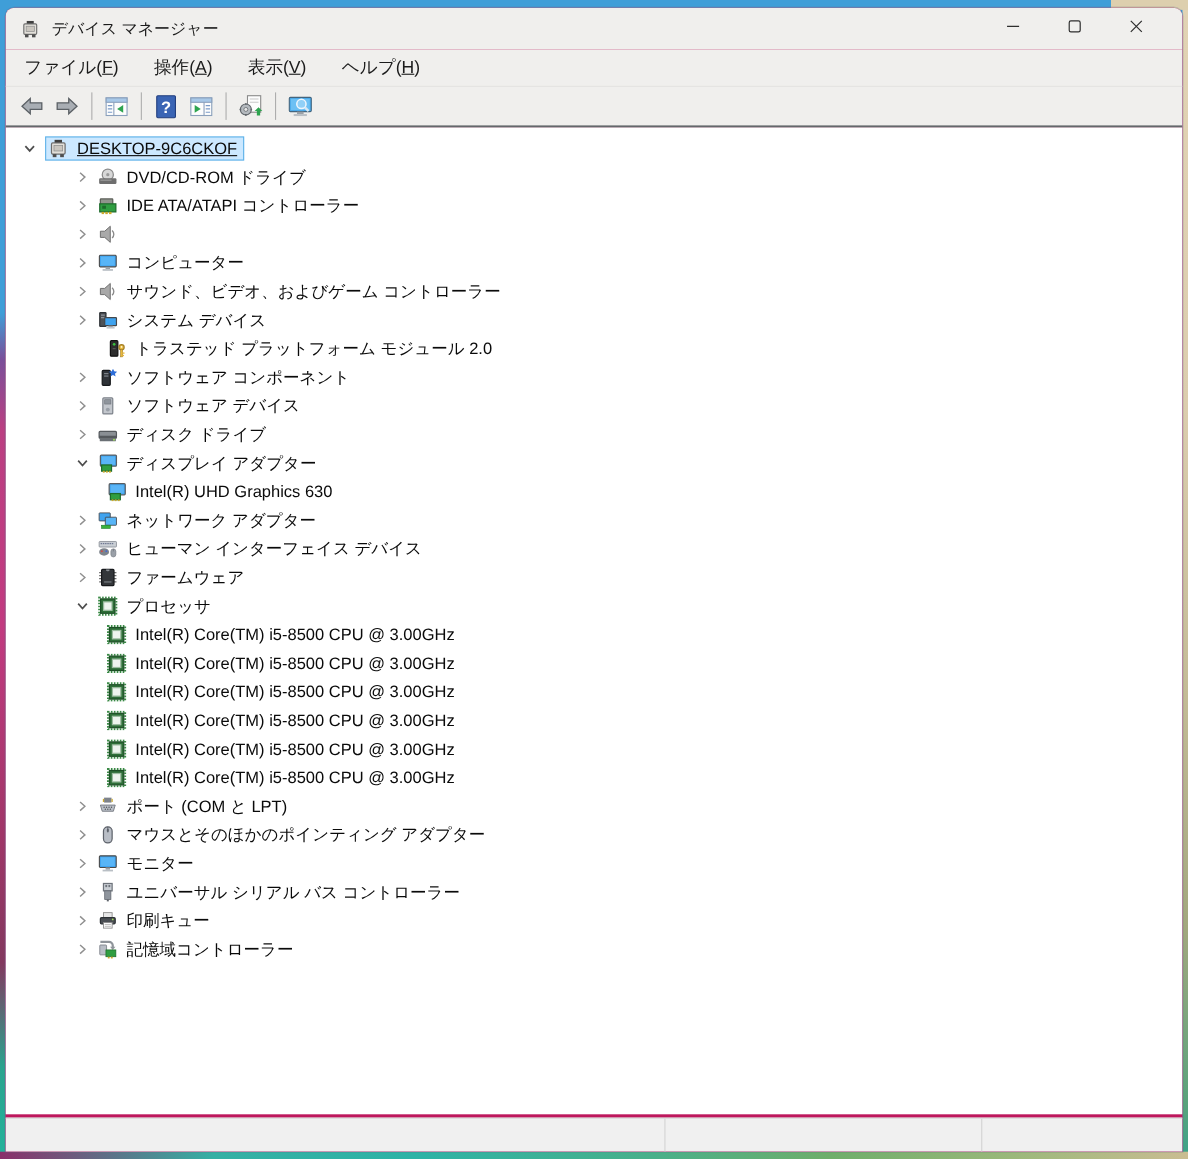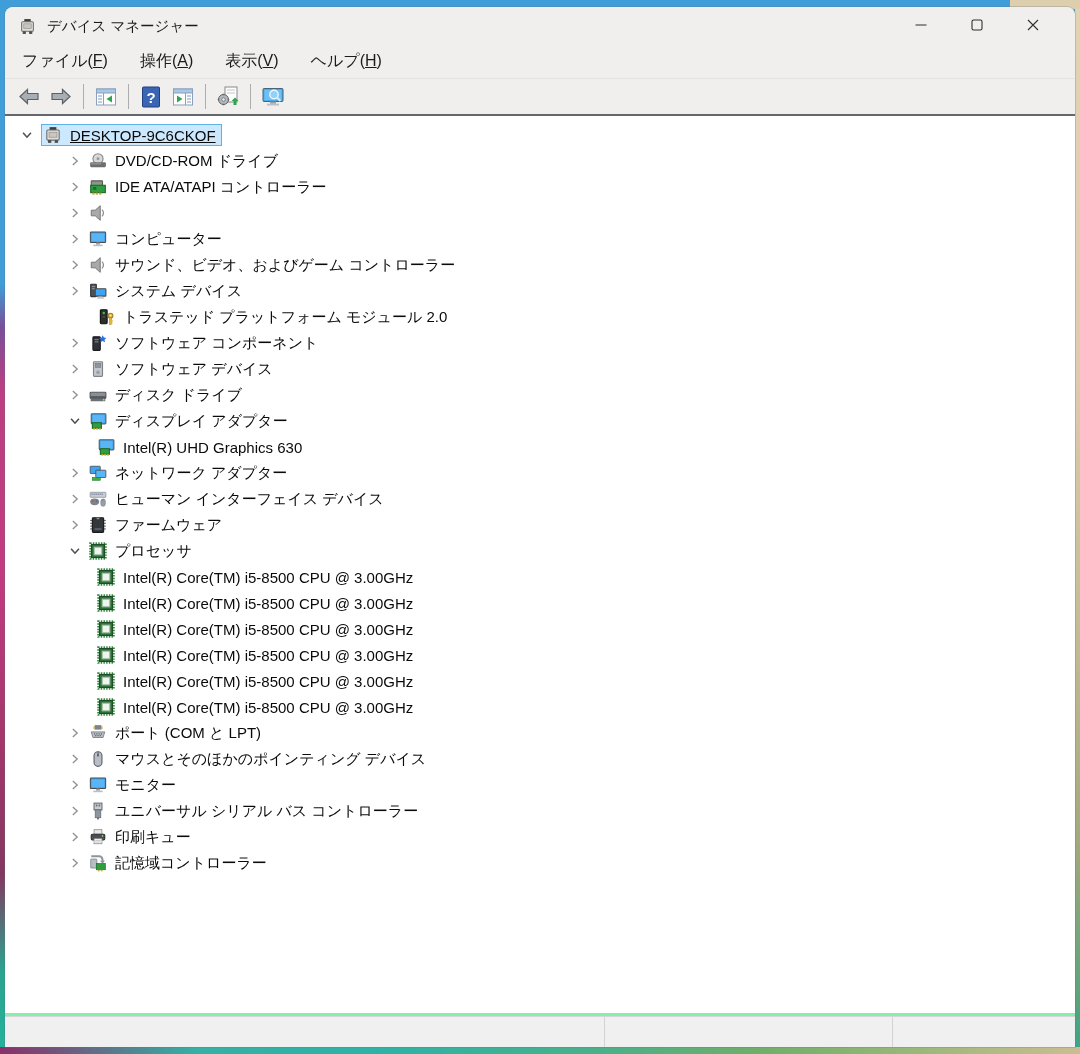--- a/index.html
+++ b/index.html
@@ -13,21 +13,21 @@
   .edge-left  { left:0; top:0; width:5px; height:1054px;
     background:linear-gradient(180deg,#3f9ed8 0%,#3f9ed8 27%,#7a4f9a 31%,#bb3f82 37%,#c23a80 54%,#a03668 72%,#83385f 83%,#2aa38e 92%,#23b39c 100%); }
   .edge-right { right:0; top:0; width:5px; height:1054px;
     background:linear-gradient(180deg,#e2d3b4 0%,#dccdae 35%,#c4bb96 60%,#a3a87e 80%,#5aa37c 95%,#3aa38a 100%); }
   .edge-bottom{ left:0; bottom:0; width:1080px; height:7px;
     background:linear-gradient(90deg,#8a2f6a 0%,#35b0a4 18%,#2db3a6 35%,#49b08a 55%,#6fae6a 70%,#9ab87a 85%,#cabd92 100%); }
   .edge-topright { right:0; top:0; width:70px; height:9px; background:#ddcfae; }
 
   .window {
     position:absolute; left:5px; top:7px; width:1070px; height:1040px; z-index:1;
-    background:#86efac; border-radius:8px 8px 0 0; overflow:hidden;
+    background:#be185d; border-radius:8px 8px 0 0; overflow:hidden;
     display:flex; flex-direction:column;
     box-shadow:0 0 0 1px rgba(90,110,130,0.25);
   }
   .titlebar { height:38px; flex:0 0 auto; background:#f0efed; display:flex; align-items:center; padding-left:14px; }
   .title-icon { width:17px; height:17px; margin-right:11px; }
   .title-text { font-size:14.5px; color:#1b1b1b; }
   .controls { margin-left:auto; margin-right:14px; display:flex; height:100%; }
   .ctrl { width:56px; height:100%; display:flex; align-items:center; justify-content:center; }
   .ctrl svg { width:12px; height:12px; }
 
@@ -563,21 +563,21 @@
             <path d="M5.5 3.5 L10.5 8 L5.5 12.5" fill="none" stroke="#8f8f8f" stroke-width="1.5"></path>
           </svg>
         </span>
         <span class="dicon">
           <svg viewBox="0 0 16 16">
             <rect x="4.5" y="1.5" width="7" height="13" rx="3.4" fill="#b9bec6" stroke="#5e636b"></rect>
             <line x1="8" y1="1.5" x2="8" y2="6" stroke="#5e636b" stroke-width="0.8"></line>
             <rect x="7.2" y="3" width="1.6" height="2.6" rx="0.8" fill="#5e636b"></rect>
           </svg>
         </span>
-        <span>マウスとそのほかのポインティング デバイス</span>
+        <span>マウスとそのほかのポインティング アダプター</span>
       </div>
       <div class="row lv1">
         <span class="chev">
           <svg viewBox="0 0 16 16">
             <path d="M5.5 3.5 L10.5 8 L5.5 12.5" fill="none" stroke="#8f8f8f" stroke-width="1.5"></path>
           </svg>
         </span>
         <span class="dicon">
           <svg viewBox="0 0 16 16">
             <rect x="1.2" y="1.8" width="13.6" height="9.4" rx="0.8" fill="#3fa3ef" stroke="#4a4a4a" stroke-width="0.9"></rect>

